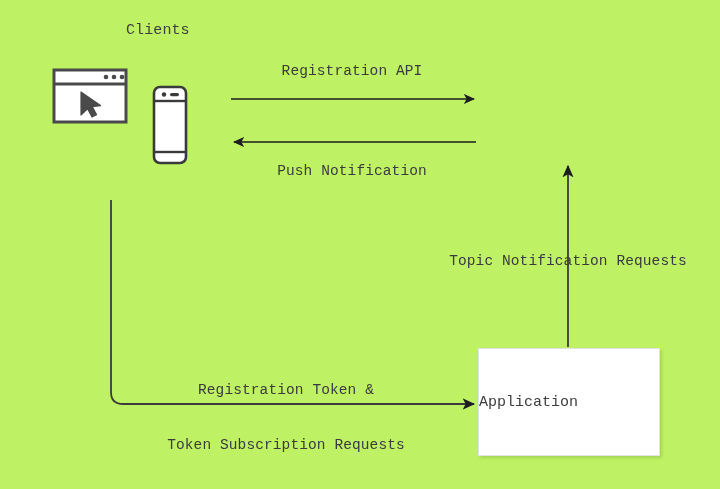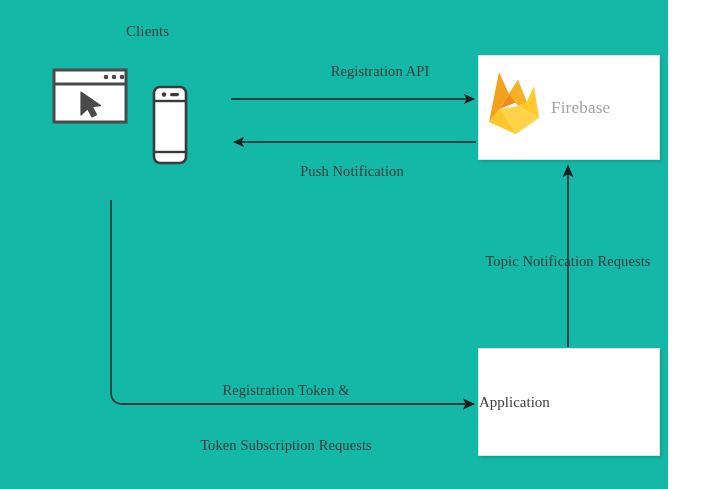--- a/index.html
+++ b/index.html
@@ -2,25 +2,25 @@
 <html><head>
 <meta charset="utf-8">
 <style>
   html, body {
     margin: 0;
     padding: 0;
     background: #ffffff;
   }
   #canvas {
     position: relative;
-    width: 668px;
+    width: 720px;
     height: 489px;
-    background: #14b8a6;
+    background: #bef264;
     overflow: hidden;
-    font-family: Liberation Serif, serif;
+    font-family: Liberation Mono, monospace;
   }
 
   
   .label {
     position: absolute;
     color: #3b3b3b;
     font-size: 14.5px;
     line-height: 1.25;
     white-space: pre;
     letter-spacing: 0.1px;
@@ -105,21 +105,21 @@
   #connectors {
     position: absolute;
     left: 0;
     top: 0;
     width: 720px;
     height: 489px;
     pointer-events: none;
   }
 
   
-  #label-registration-api { left: 352px; top: 62px; margin-left: 28px; }
+  #label-registration-api { left: 352px; top: 62px; }
   #label-push-notification { left: 352px; top: 162px; }
   #label-push-notification-requests { left: 568px; top: 252px; }
   #label-registration-token { left: 286px; top: 345px; text-align: center; }
 </style>
 </head>
 <body>
 
 <div id="canvas">
 
   <div class="label" id="clients-title">Clients</div>
@@ -138,39 +138,20 @@
   <div id="phone-icon">
     <svg width="36" height="80" viewBox="0 0 36 80" xmlns="http://www.w3.org/2000/svg">
       <rect x="2" y="2" width="32" height="76" rx="6" ry="6" fill="#ffffff" stroke="#3a3a3a" stroke-width="2.6"></rect>
       <line x1="2" y1="16" x2="34" y2="16" stroke="#3a3a3a" stroke-width="2.4"></line>
       <line x1="2" y1="67" x2="34" y2="67" stroke="#3a3a3a" stroke-width="2.4"></line>
       <circle cx="12" cy="9.5" r="2.2" fill="#3a3a3a"></circle>
       <rect x="18" y="8" width="9" height="3.2" rx="1.6" fill="#3a3a3a"></rect>
     </svg>
   </div>
 
-  <div class="node-box" id="firebase-box">
-    <div id="firebase-logo">
-      <svg width="58" height="70" viewBox="0 0 58 70" xmlns="http://www.w3.org/2000/svg">
-
-        <path d="M2 56 L12 6 L22 28 L13 43 Z" fill="#f2a31c"></path>
-
-        <path d="M13 43 L22 28 L31 14 L37 33 Z" fill="#f08b1b"></path>
-
-        <path d="M22 28 L31 14 L40 36 L31 40 Z" fill="#f5b024"></path>
-
-        <path d="M31 40 L40 36 L47 20 L52 52 Z" fill="#ffc928"></path>
-
-        <path d="M2 56 L13 43 L31 40 L52 52 L29 68 Z" fill="#ffd24a"></path>
-
-        <path d="M2 56 L13 43 L29 68 Z" fill="#fcc62d"></path>
-      </svg>
-    </div>
-    <div id="firebase-wordmark">Firebase</div>
-  </div>
 
   <div class="node-box" id="application-box">
     <span id="application-label">Application</span>
   </div>
 
   <svg id="connectors" viewBox="0 0 720 489" xmlns="http://www.w3.org/2000/svg">
     <defs>
       <marker id="arrow-end" viewBox="0 0 10 10" refX="9" refY="5" markerWidth="7" markerHeight="7" orient="auto-start-reverse">
         <path d="M 0 0.6 L 10 5 L 0 9.4 L 2.4 5 Z" fill="#1d1d1d"></path>
       </marker>

